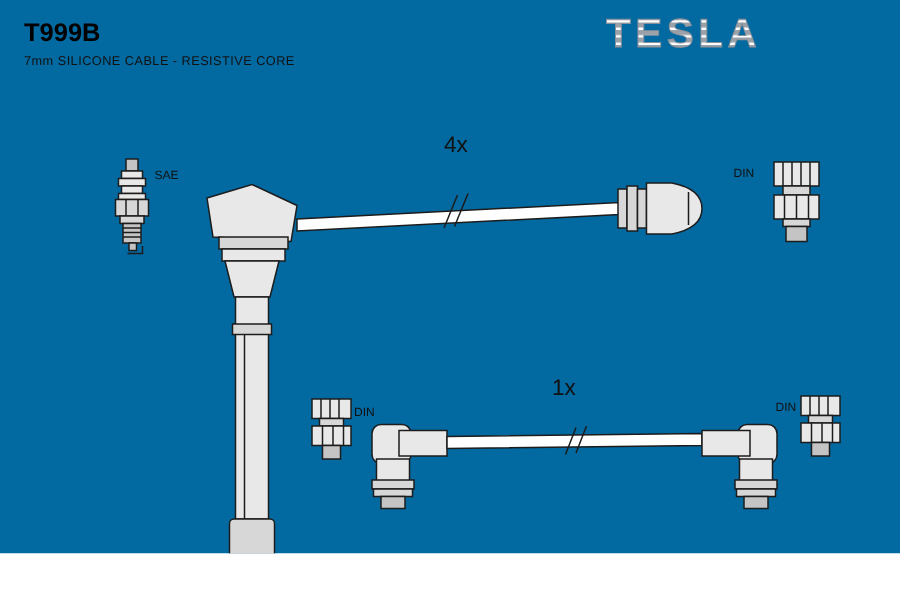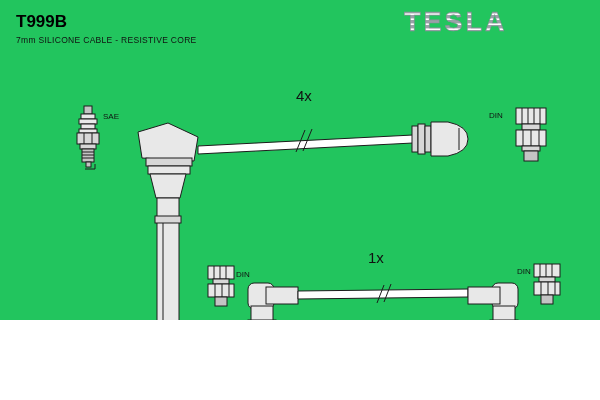--- a/index.html
+++ b/index.html
@@ -1,19 +1,19 @@
 <!DOCTYPE html>
 <html><head>
 <meta charset="utf-8">
 <style>
   html,body{margin:0;padding:0;background:#fff;}
   .page{
     position:relative;
-    width:600px;height:320px;
-    background:#22c55e;
+    width:600px;height:369px;
+    background:#0369a1;
     font-family:"Liberation Sans", sans-serif;
     overflow:hidden;
   }
   svg text{font-family:"Liberation Sans", sans-serif;}
   .part-no{font-size:17px;font-weight:bold;fill:#000;}
   .part-desc{font-size:8.5px;fill:#111;letter-spacing:.3px;}
   .brand{font-size:27px;font-weight:bold;letter-spacing:3px;}
   .lbl-small{font-size:8px;fill:#111;}
   .lbl-qty{font-size:15px;fill:#111;}
   .ln{stroke:#1c1c1c;stroke-width:1;fill:none;}

